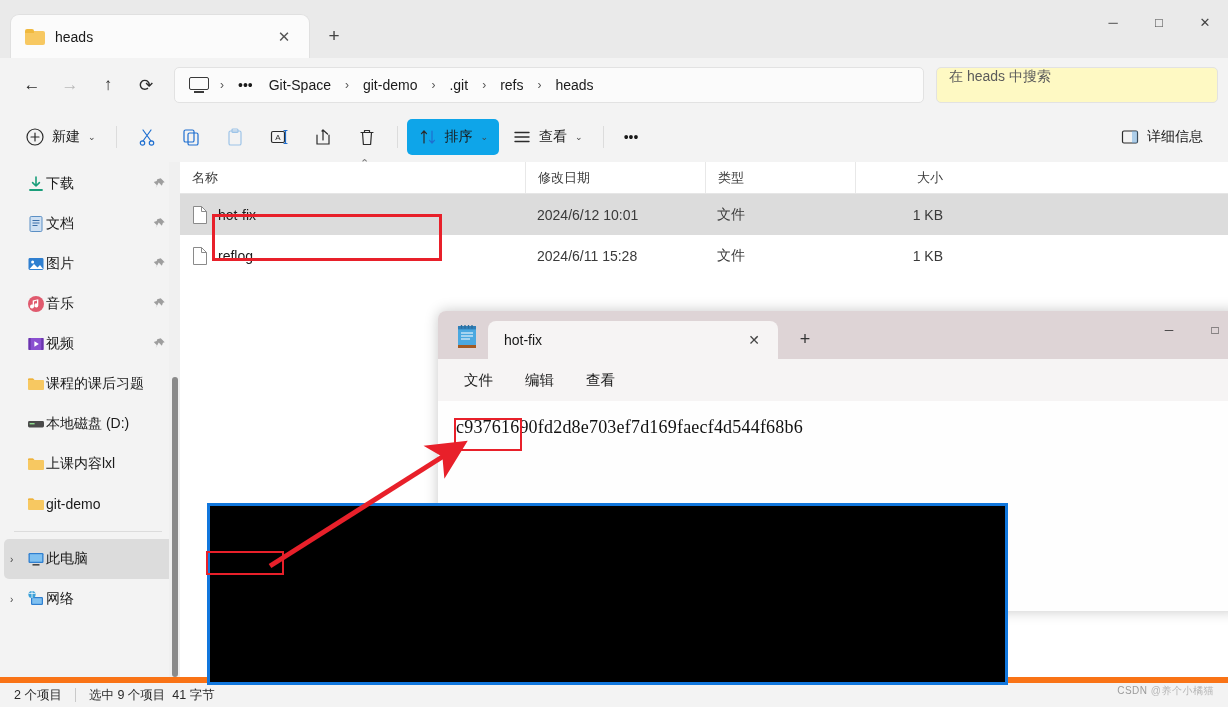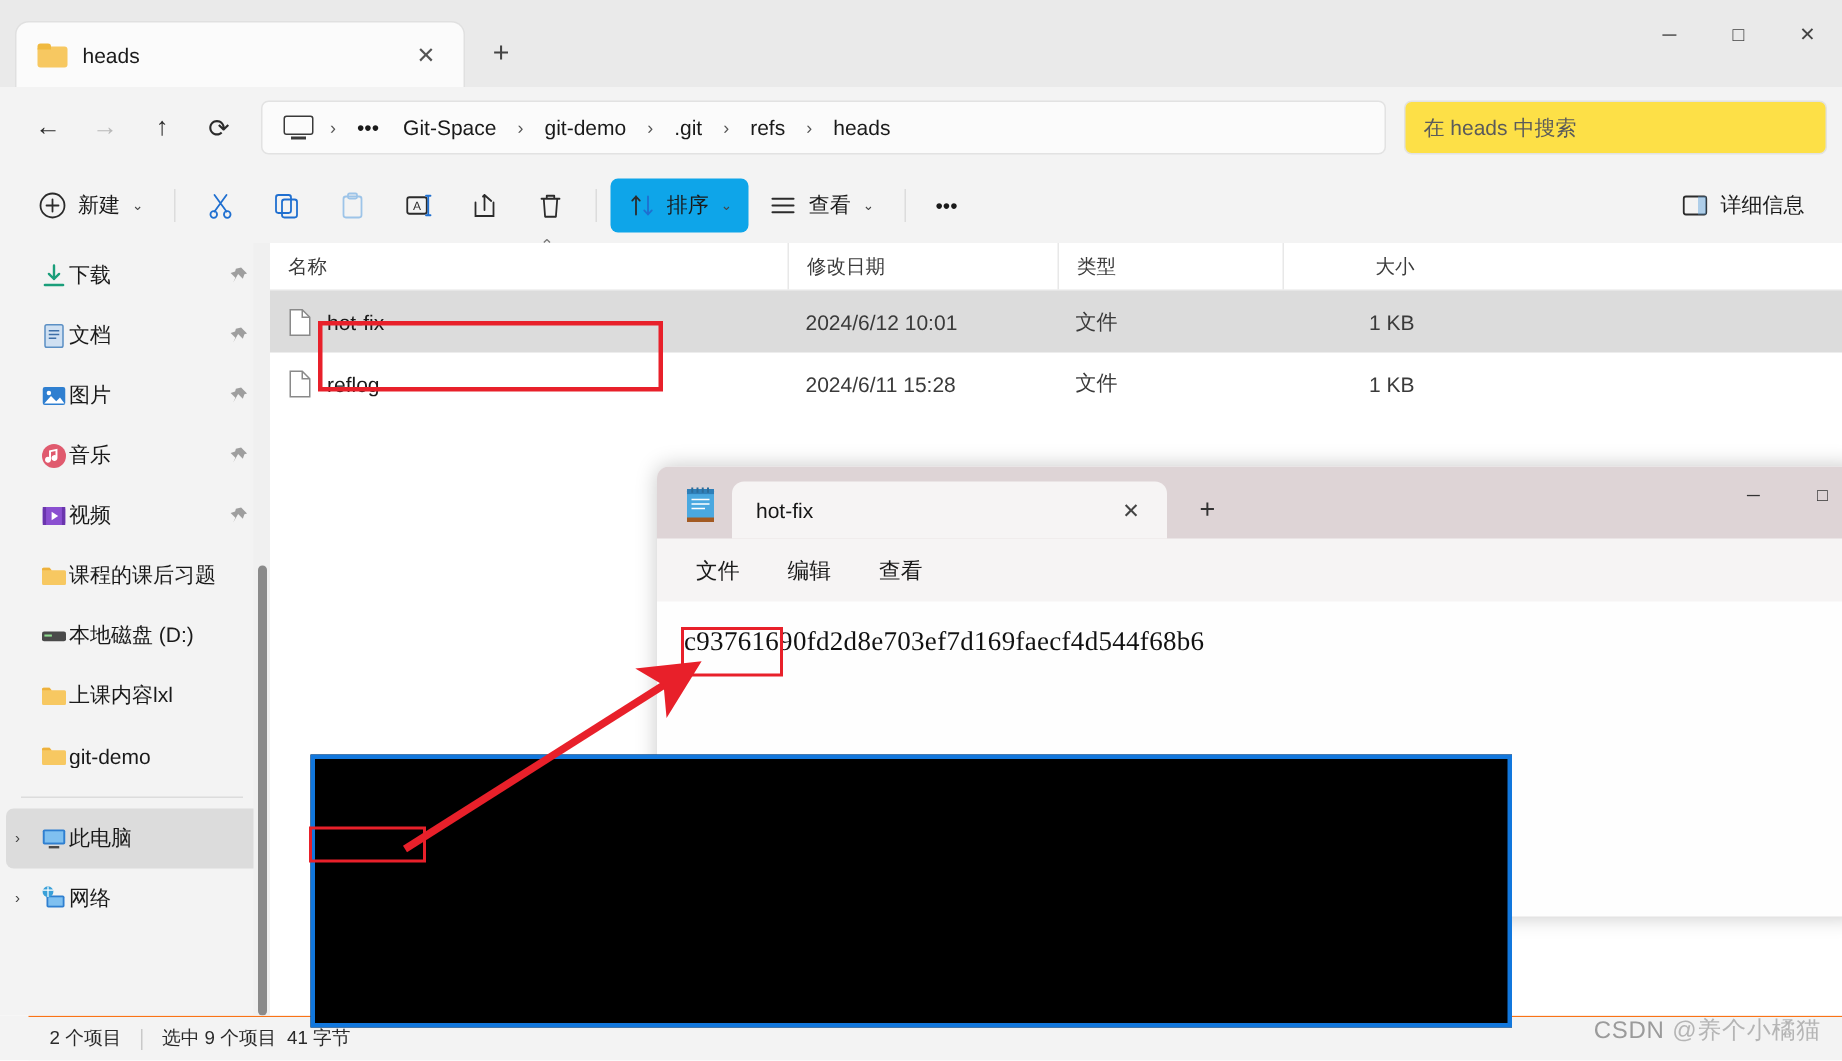--- a/index.html
+++ b/index.html
@@ -71,23 +71,23 @@
   .bc-pc-icon { width: 20px; height: 17px; position: relative; margin: 0 4px; flex: none; }
   .bc-pc-icon .scr { position:absolute; left:0; top:0; width:20px; height:13px;
     border:1.6px solid #3a3a3a; border-radius:2px; }
   .bc-pc-icon .base { position:absolute; left:5px; top:14px; width:10px; height:2px; background:#3a3a3a; }
   .bc-sep { color: #555; font-size: 12px; padding: 0 5px; }
   .bc-item {
     font-size: 14px; color: #1a1a1a; padding: 4px 7px; border-radius: 4px; cursor: pointer;
     white-space: nowrap;
   }
   .searchbox {
-    width: 282px; height: 36px; margin-left: 10px; background: #fde047;
+    width: 282px; height: 36px; margin-left: 10px; background: #fef9c3;
     border: 1px solid #e2e2e2; border-radius: 5px;
-    display: flex; align-items: center; padding: 0 12px;
+    display: flex; align-items: flex-start; padding: 0 12px;
   }
   .search-input {
     border: none; outline: none; background: transparent; width: 100%;
     font-size: 14px; color: #333; font-family: "Liberation Sans", sans-serif;
   }
   .search-input::placeholder { color: #5b5b5b; }
 
   
   .cmdbar {
     height: 50px; background: #f3f3f3; display: flex; align-items: center;
@@ -156,23 +156,23 @@
   .row.selected { background: #dcdcdc; }
   .cell { padding: 0 12px; display: flex; align-items: center; gap: 10px; height: 100%; }
   .cell.c-name { width: 345px; }
   .cell.c-date { width: 180px; color: #3a3a3a; }
   .cell.c-type { width: 150px; color: #3a3a3a; }
   .cell.c-size { width: 100px; justify-content: flex-end; color: #3a3a3a; }
   .fileicon { width: 16px; height: 20px; flex: none; }
 
   
   .statusbar {
-    height: 30px; background: #f3f3f3; border-top: 1px solid #f97316;
+    height: 30px; background: #f3f3f3; border-top: 6px solid #f97316;
     display: flex; align-items: center; padding: 0 14px; gap: 0;
-    font-size: 12.5px; color: #2a2a2a; margin-left: 19px;
+    font-size: 12.5px; color: #2a2a2a;
   }
   .status-sep { width: 1px; height: 14px; background: #c9c9c9; margin: 0 13px; }
 
   
   .notepad {
     position: absolute; left: 438px; top: 311px; width: 800px; height: 300px;
     background: #f6f4f4; border-radius: 8px 0 0 0;
     box-shadow: 0 0 14px rgba(0,0,0,.22);
     display: flex; flex-direction: column; overflow: hidden;
   }
@@ -243,21 +243,21 @@
 
   
   .arrow-svg {
     position: absolute; left: 0; top: 0; width: 1228px; height: 707px;
     pointer-events: none; z-index: 45;
   }
 
   
   .watermark {
     position: absolute; right: 14px; bottom: 9px; z-index: 60;
-    font-size: 16px; color: #9b9b9b; letter-spacing: .5px;
+    font-size: 10px; color: #9b9b9b; letter-spacing: .5px;
     font-family: "Liberation Sans", sans-serif;
   }
   .watermark .tag { color: #b5b5b5; }
 </style>
 </head>
 <body>
 
 <div id="root">
 
   <div class="explorer">

